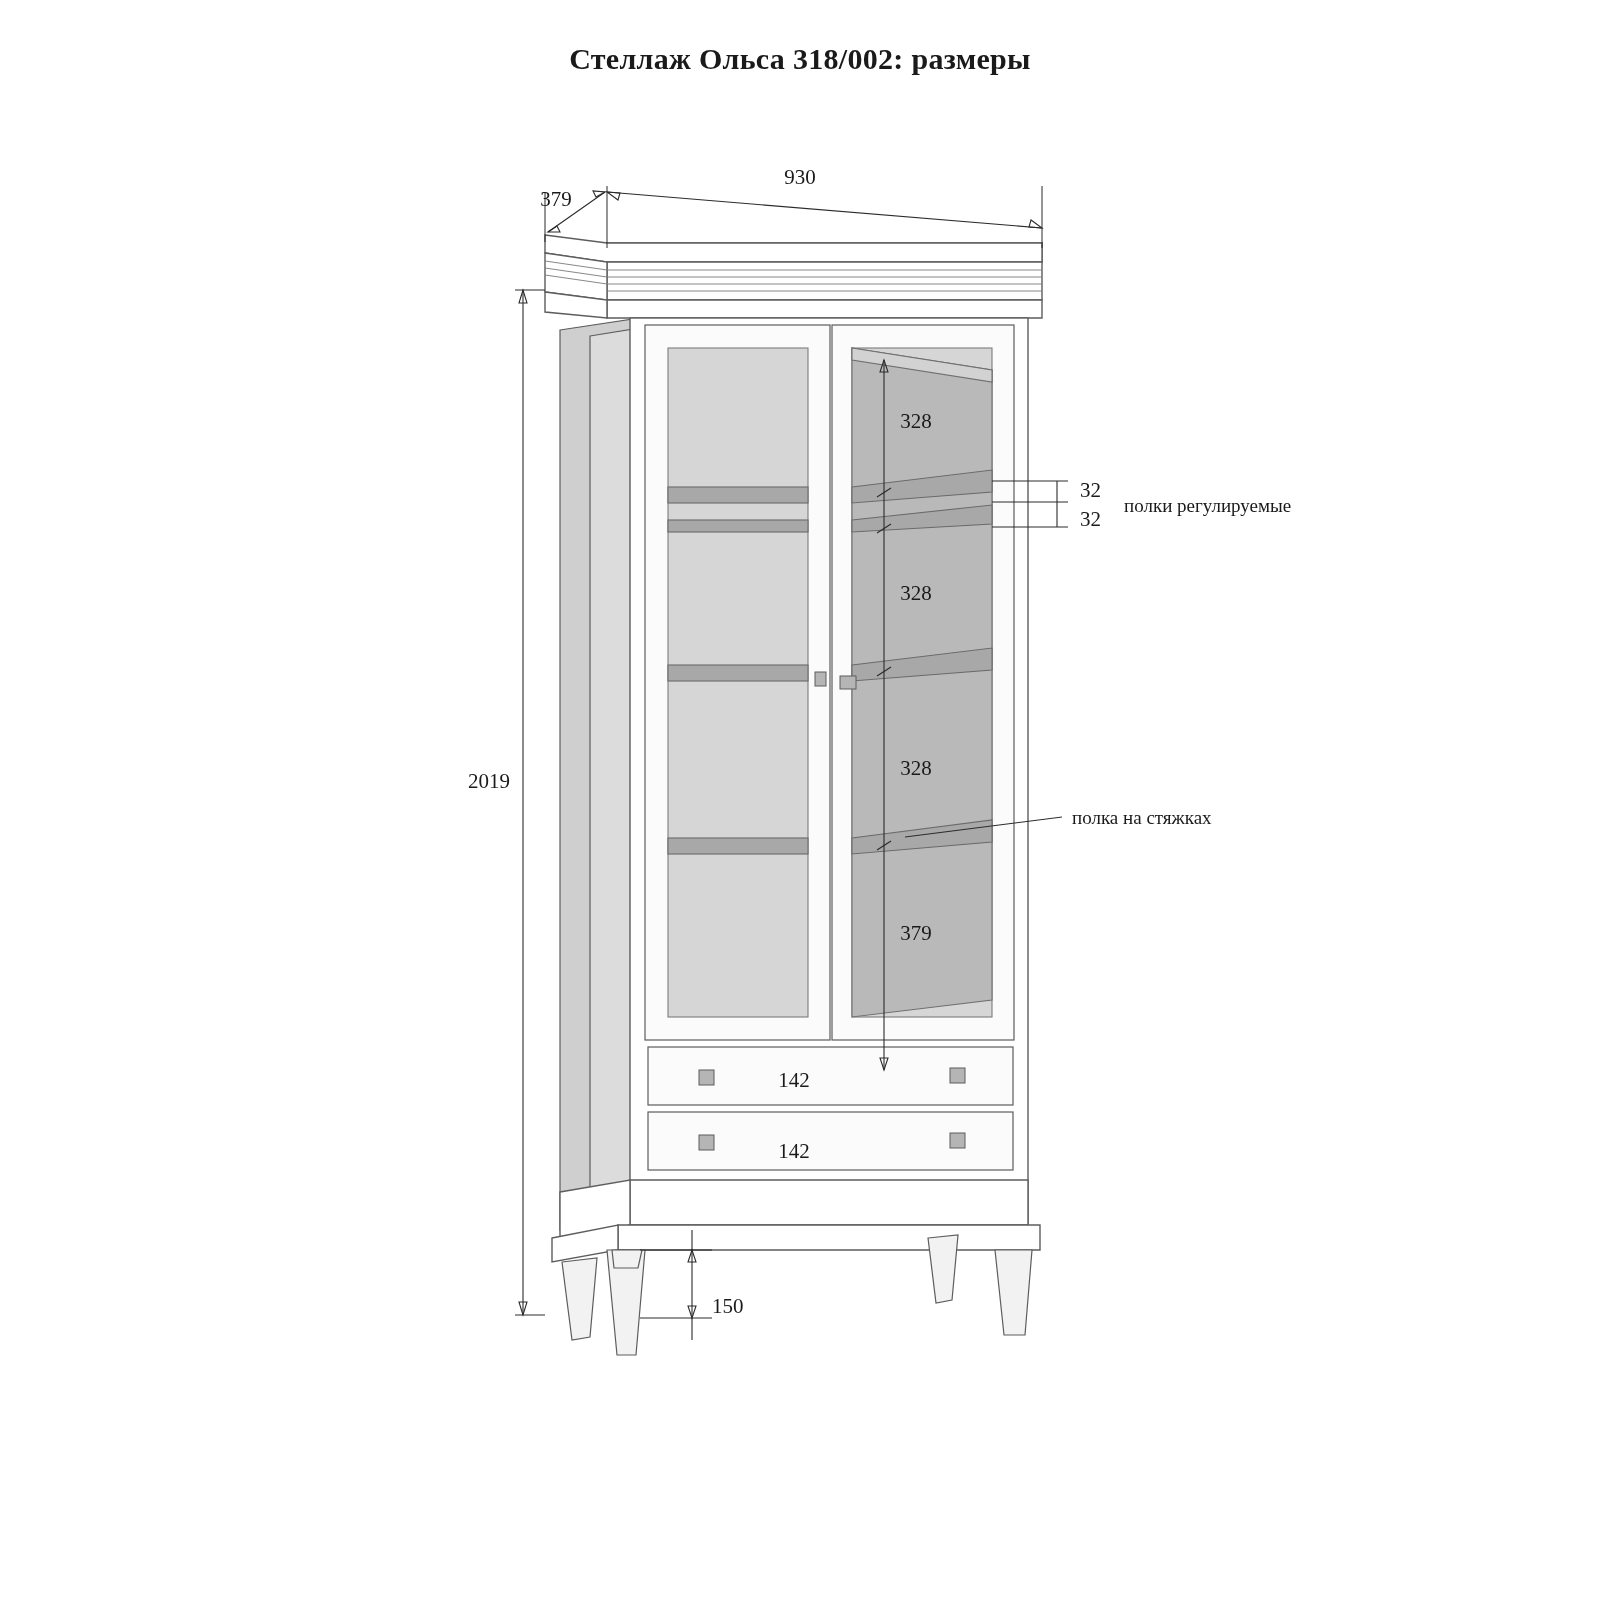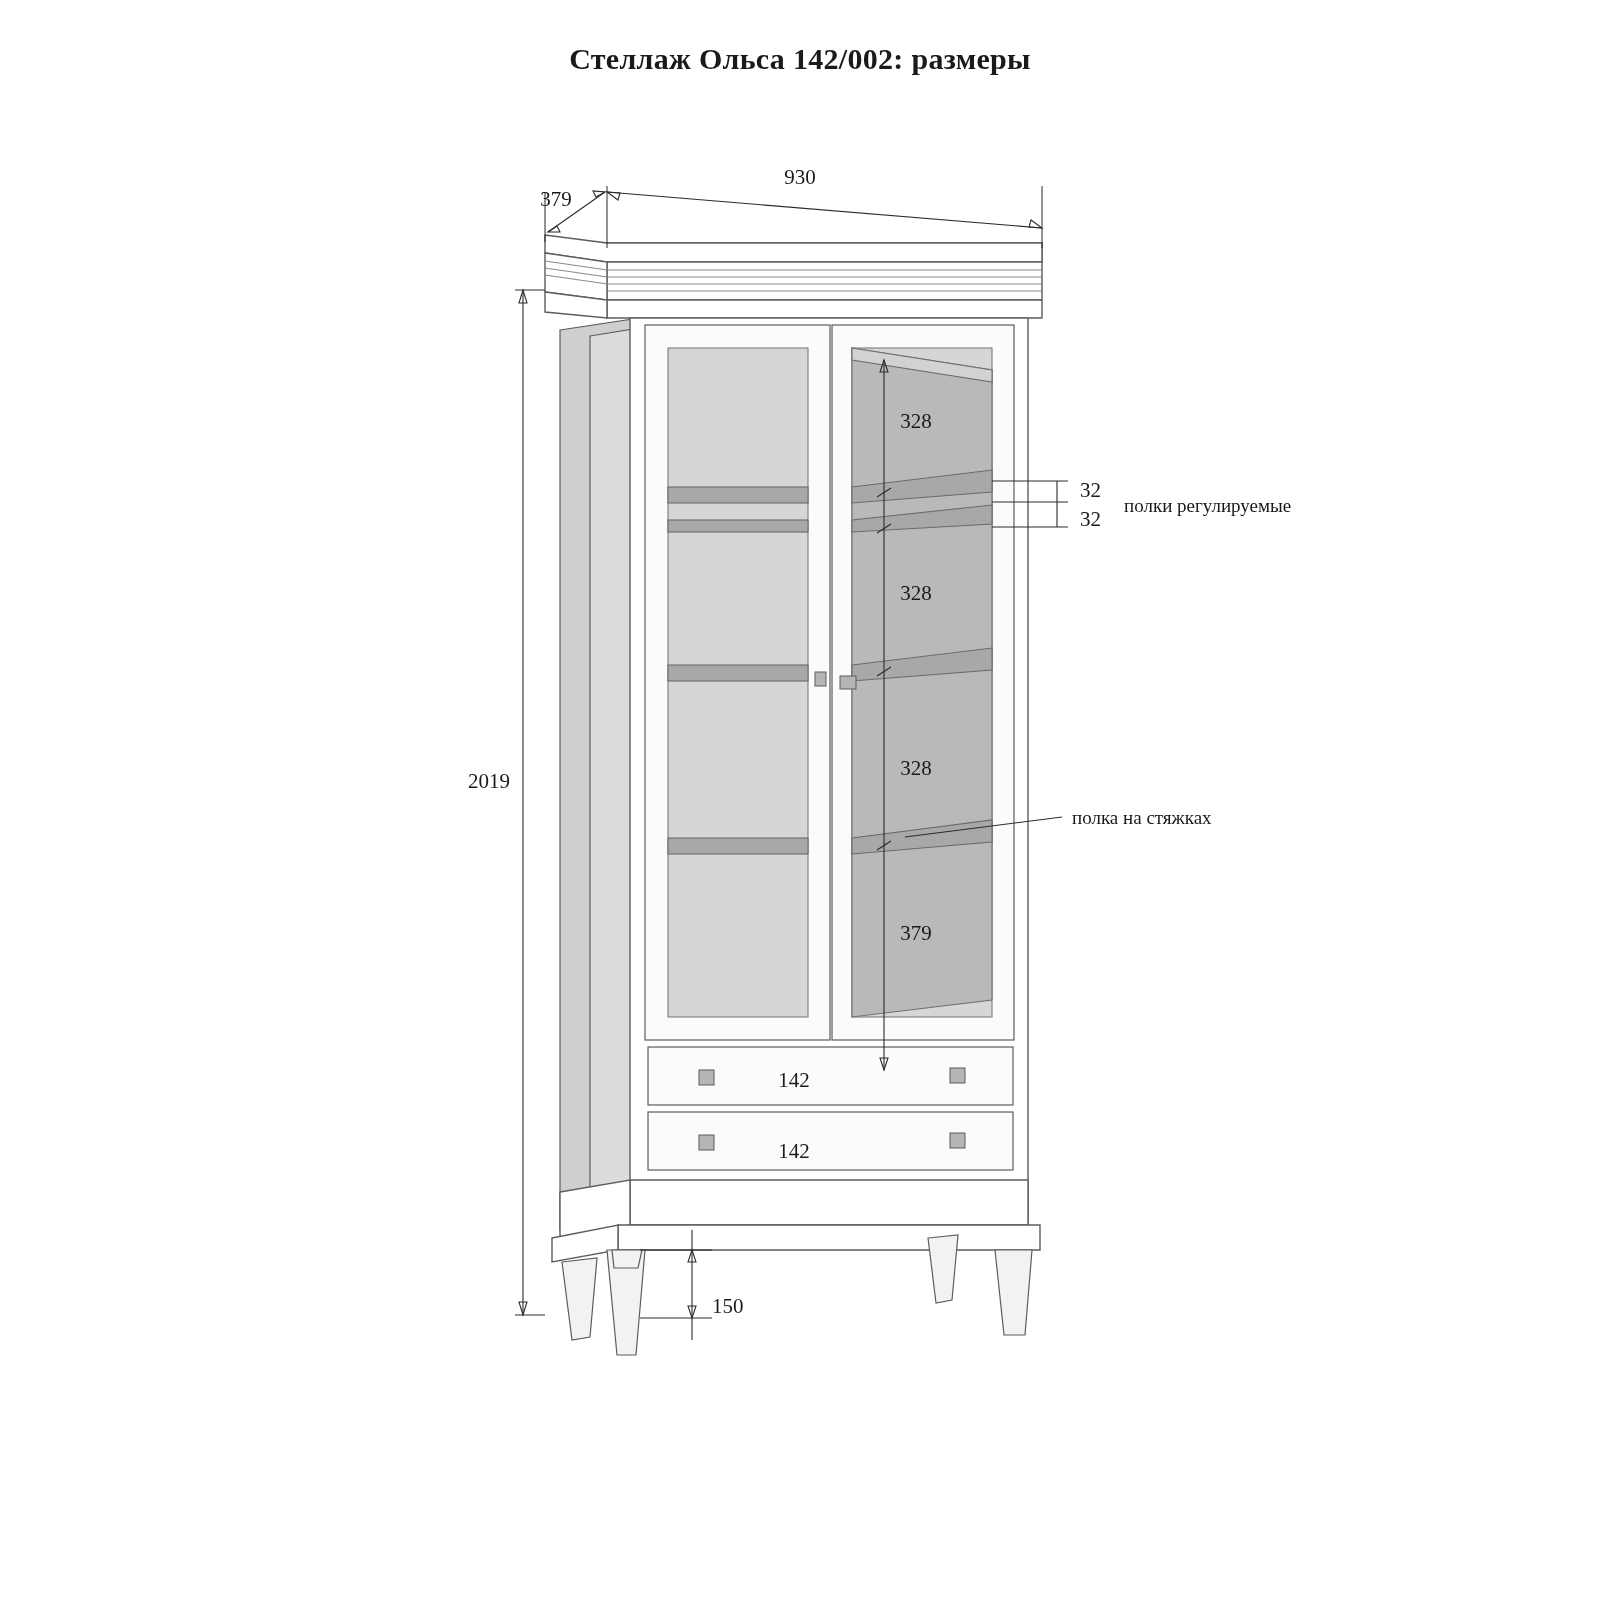--- a/index.html
+++ b/index.html
@@ -113,21 +113,21 @@
     stroke: #7a7a7a;
     stroke-width: 0.9;
     fill: none;
   }
 </style>
 </head>
 <body>
 
 <div id="page">
 
-  <div id="title">Стеллаж Ольса 142/002: размеры</div>
+  <div id="title">Стеллаж Ольса 318/002: размеры</div>
 
   <svg id="drawing" viewBox="0 0 1600 1600">
 
     <g>
 
       <polygon class="cab-side-d" points="560,330 640,318 640,1210 560,1230"></polygon>
       <polygon class="cab-side" points="590,336 640,328 640,1205 590,1222"></polygon>
 
       <polygon class="cab-out" points="607,243 1042,243 1042,262 607,262"></polygon>
       <polygon class="cab-out" points="545,235 607,243 1042,243 1042,262 607,262 545,253"></polygon>

